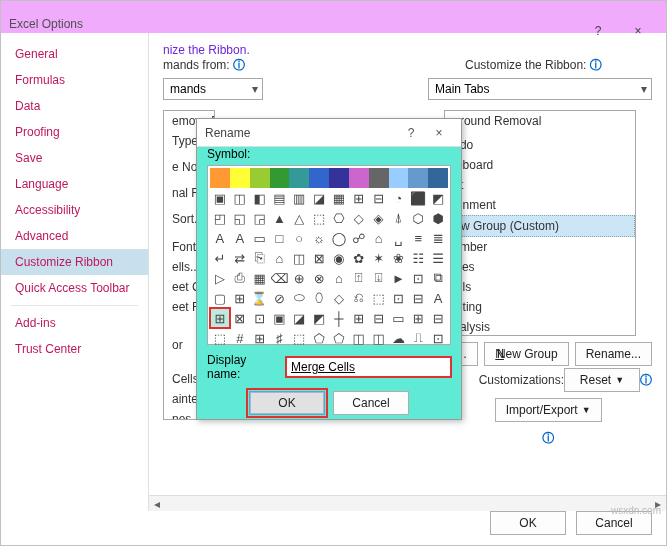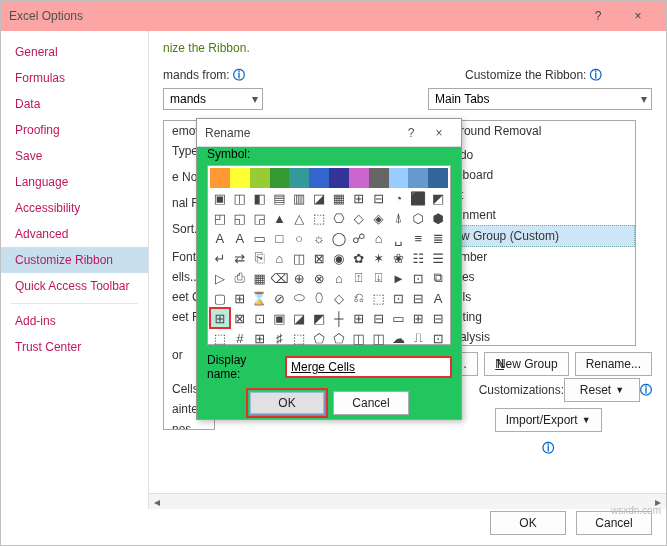--- a/index.html
+++ b/index.html
@@ -1,32 +1,32 @@
 <!DOCTYPE html>
 <html><head>
 <meta charset="utf-8">
 <style>
 * { box-sizing: border-box; font-family: "Segoe UI", Tahoma, sans-serif; font-size: 12px; }
 body { margin: 0; background: #fff; width: 667px; height: 546px; position: relative; overflow: hidden; }
 
 
 .win { position: absolute; left: 0; top: 0; width: 667px; height: 546px; border: 1px solid #c0c0c0; background: #fff; }
-.titlebar { height: 30px; display: flex; align-items: center; padding: 0 8px; background: #fca5a5; }
+.titlebar { height: 30px; display: flex; align-items: flex-start; padding: 16px 8px; background: #f0abfc; }
 .titlebar .title { color: #505050; }
 .titlebar .spacer { flex: 1; }
 .titlebar .btn { width: 40px; height: 28px; display: flex; align-items: center; justify-content: center; color: #444; }
 
 .main { display: flex; height: 478px; }
 .sidebar { width: 148px; border-right: 1px solid #e0e0e0; padding-top: 8px; }
 .sidebar .item { padding: 6px 14px; color: #be185d; cursor: default; }
 .sidebar .item.sel { background: #c8e0ee; }
 .sidebar .sep { height: 1px; background: #e6e6e6; margin: 4px 10px; }
 
 .content { flex: 1; position: relative; padding: 10px 14px; }
-.heading { color: #4d7c0f; margin-bottom: 12px; }
+.heading { color: #6d28d9; }
 .label { color: #333; }
 .info { color: #0066cc; font-weight: bold; }
 
 .combo { height: 22px; border: 1px solid #a8a8a8; background: #fff; display: flex; align-items: center; padding: 0 6px; position: relative; }
 .combo .arrow { position: absolute; right: 4px; color: #555; }
 
 .listbox { border: 1px solid #a8a8a8; background: #fff; overflow: hidden; }
 .row { padding: 3px 8px; color: #333; white-space: nowrap; }
 .row.sel { background: #cde6f7; border: 1px dotted #7aa; }
 
@@ -34,21 +34,21 @@
 .wbtn { height: 24px; min-width: 76px; border: 1px solid #adadad; background: #fdfdfd; padding: 0 10px; display: inline-flex; align-items: center; justify-content: center; color: #222; }
 .wbtn .dd { margin-left: 4px; font-size: 9px; }
 
 .scrollbar-h { height: 16px; border-top: 1px solid #ddd; background: #f4f4f4; display: flex; align-items: center; }
 .scrollbar-h .arrow { width: 16px; text-align: center; color: #666; }
 .scrollbar-h .track { flex: 1; }
 
 .footer { position: absolute; right: 14px; bottom: 10px; display: flex; gap: 10px; }
 
 
-.dialog { position: absolute; left: 196px; top: 118px; width: 266px; height: 302px; border: 1px solid #999; background: #22c55e; box-shadow: 2px 2px 6px rgba(0,0,0,.25); z-index: 10; }
+.dialog { position: absolute; left: 196px; top: 118px; width: 266px; height: 302px; border: 1px solid #999; background: #5eead4; box-shadow: 2px 2px 6px rgba(0,0,0,.25); z-index: 10; }
 .dialog .dtb { height: 28px; display: flex; align-items: center; padding: 0 8px; background: #fff; border-bottom: 1px solid #ddd; }
 .dialog .dtb .title { color: #444; }
 .dialog .dtb .spacer { flex: 1; }
 .dialog .dtb .b { width: 28px; text-align: center; color: #555; }
 .dialog .body { padding: 0 10px; }
 .symlbl { margin-bottom: 4px; }
 .symgrid { width: 244px; height: 180px; border: 1px solid #aaa; background: #fff; display: grid; grid-template-columns: repeat(12, 1fr); grid-auto-rows: 20px; gap: 0; padding: 2px; }
 .sym { border: 1px solid transparent; display: flex; align-items: center; justify-content: center; font-size: 13px; color: #444; overflow: hidden; }
 .sym.solid { border: none; }
 .sym.selcell { outline: 2px solid #e03030; outline-offset: -1px; background: #bfe8de; }

